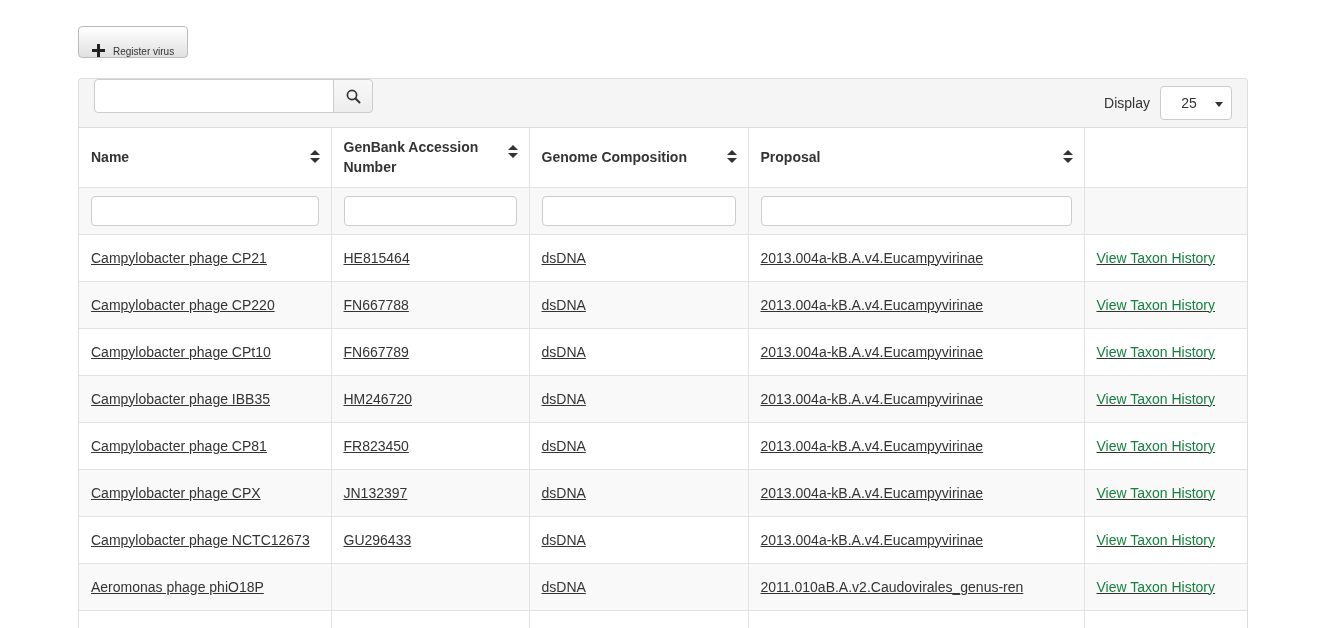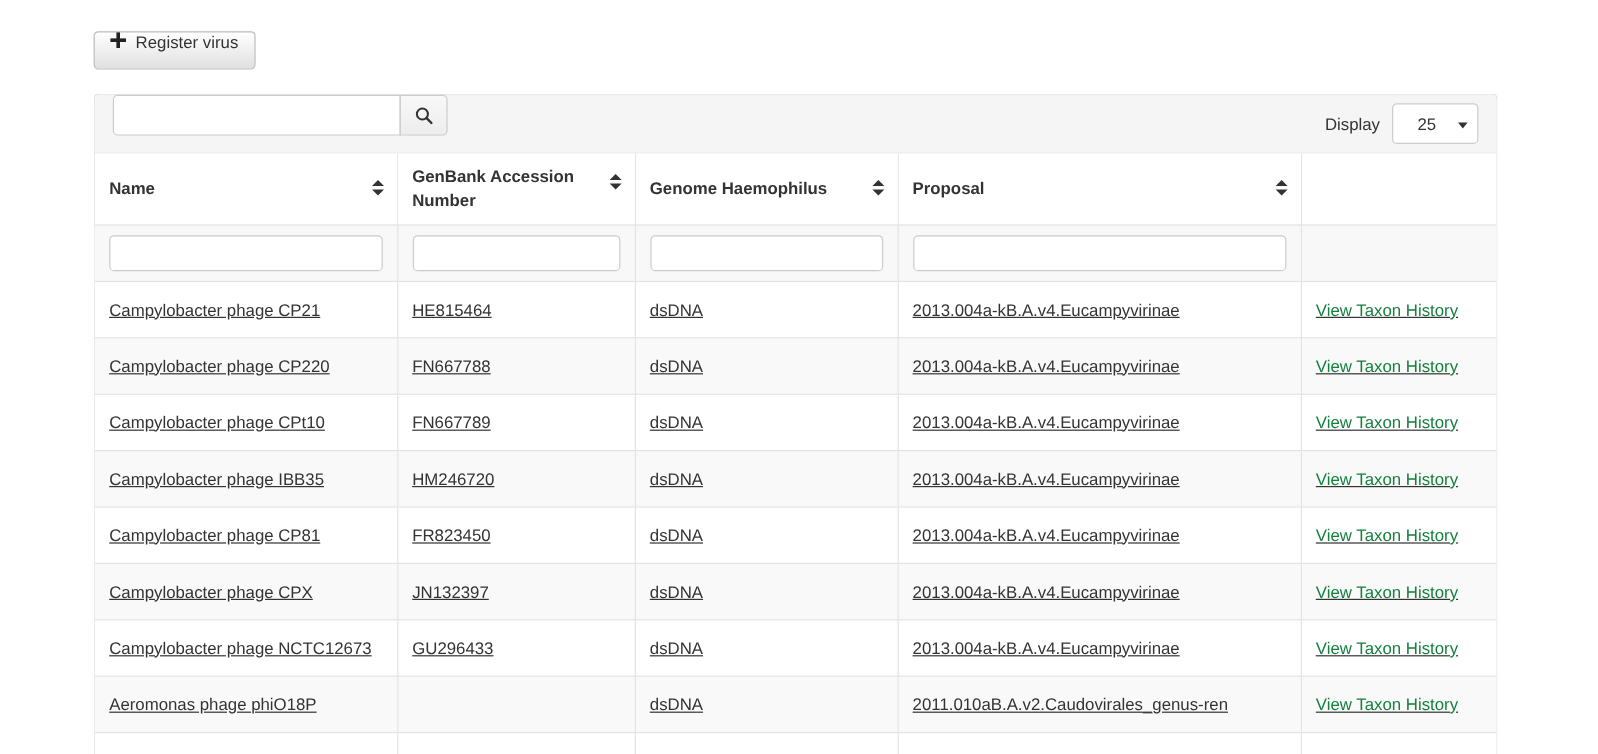--- a/index.html
+++ b/index.html
@@ -8,25 +8,25 @@
     width:1332px; height:628px; overflow:hidden;
     background:#ffffff;
     font-family:"Liberation Sans", sans-serif;
     font-size:14px; color:#333;
   }
 
   
   .register-btn {
     position:absolute; left:78px; top:26px;
     height:32px; padding:0 13px;
-    display:inline-flex; align-items:flex-start; gap:8px;
+    display:inline-flex; align-items:flex-end; gap:8px;
     border:1px solid #bbb; border-radius:4px;
     background:linear-gradient(#ffffff,#e0e0e0);
     box-shadow:inset 0 1px 0 rgba(255,255,255,.4);
-    color:#333; font-size:14px; cursor:pointer;
+    color:#333; font-size:10px; cursor:pointer;
   }
   .plus { position:relative; width:13px; height:13px; display:inline-block; }
   .plus::before { content:""; position:absolute; left:0; top:5px; width:13px; height:3px; background:#222; }
   .plus::after  { content:""; position:absolute; left:5px; top:0; width:3px; height:13px; background:#222; }
 
   
   .panel {
     position:absolute; left:78px; top:78px; width:1170px;
     border:1px solid #ddd; border-bottom:none;
     border-radius:4px 4px 0 0; background:#fff;
@@ -145,21 +145,21 @@
       <tr>
         <th>
           <span>Name</span>
           <span class="sort"></span>
         </th>
         <th>
           <span>GenBank Accession Number</span>
           <span class="sort sort-top"></span>
         </th>
         <th>
-          <span>Genome Haemophilus</span>
+          <span>Genome Composition</span>
           <span class="sort"></span>
         </th>
         <th>
           <span>Proposal</span>
           <span class="sort"></span>
         </th>
         <th>
           <span></span>
         </th>
       </tr>

